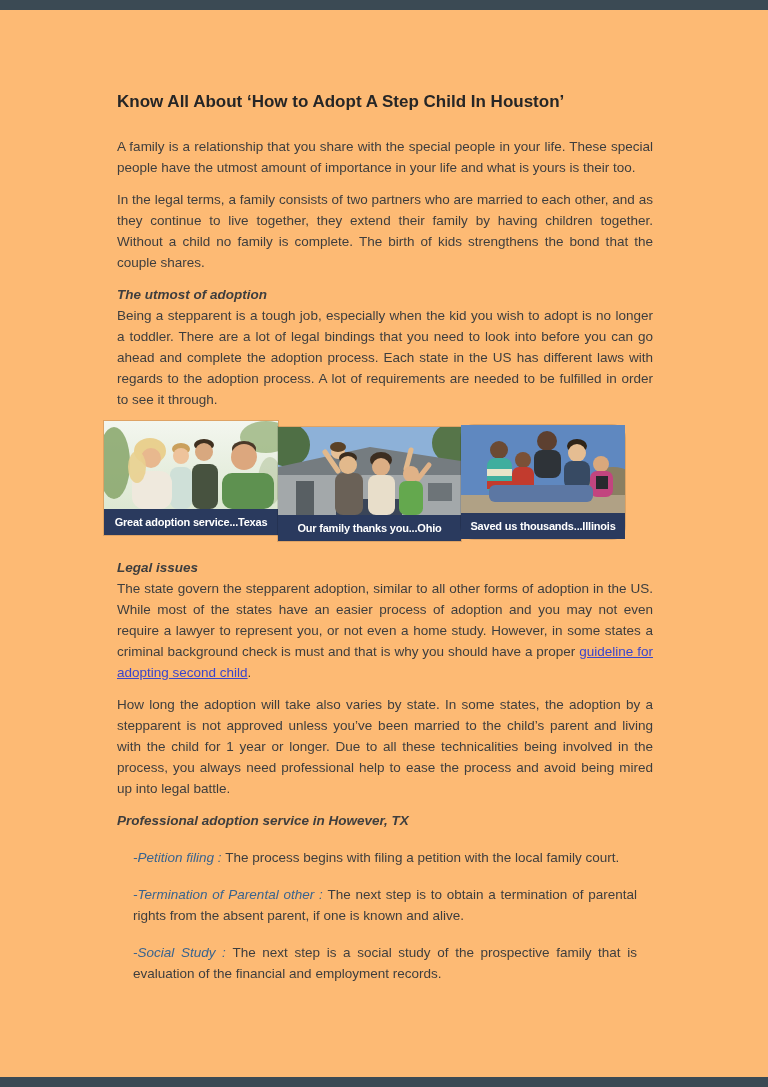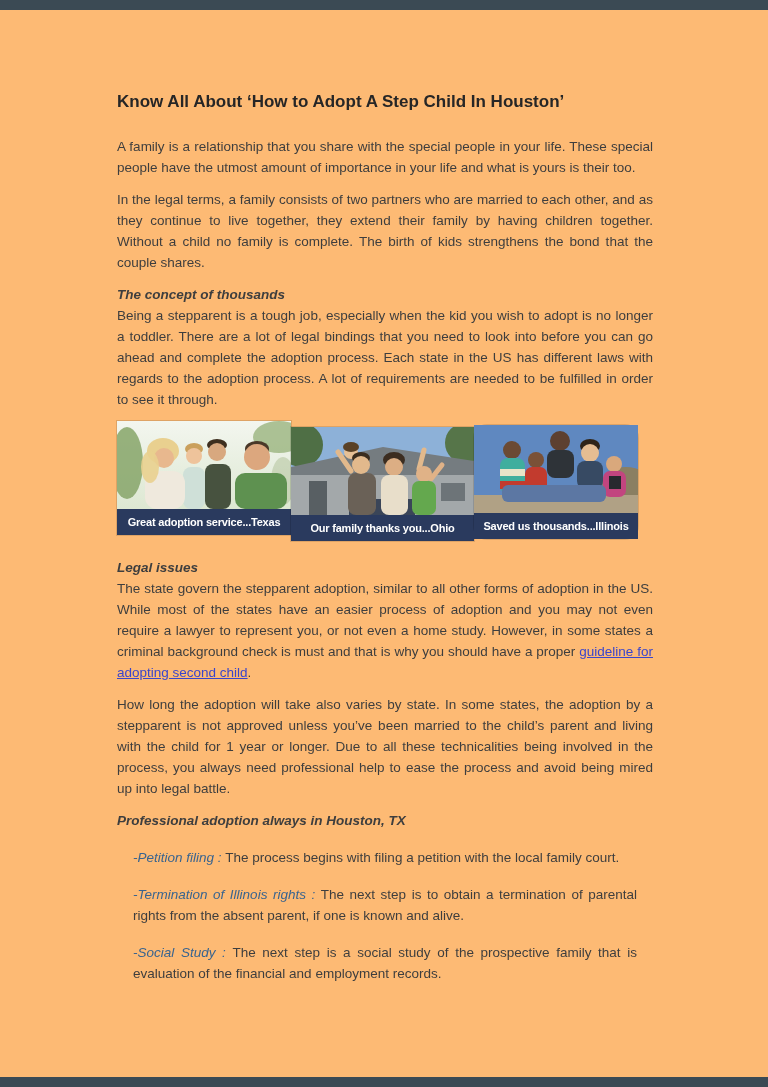--- a/index.html
+++ b/index.html
@@ -28,21 +28,21 @@
     font-size:13.5px;line-height:21px;
     text-align:justify;color:#3e3e3e;
   }
   h2.sec-heading{
     margin:0;
     font-size:13.5px;line-height:21px;
     font-weight:bold;font-style:italic;color:#3e3e3e;
   }
   a.doclink{color:#3a45cc;text-decoration:underline;cursor:pointer;}
   .photo-strip{
-    display:flex;justify-content:space-between;align-items:flex-start;
+    display:flex;justify-content:flex-end;align-items:flex-start;
     width:508px;margin:6px 0 16px 0;
   }
   .photo-card{
     margin:0;position:relative;background:#cfd6de;
     box-shadow:0 0 0 1px rgba(0,0,0,0.12);
   }
   .photo-card.c1{width:174px;}
   .photo-card.c2{width:183px;margin-top:6px;}
   .photo-card.c3{width:164px;margin-top:4px;border-radius:13px;}
   .photo-card svg{display:block;}
@@ -62,21 +62,21 @@
   <div class="edge-bar bottom"></div>
 
   <div class="content">
 
     <h1 class="doc-title">Know All About ‘How to Adopt A Step Child In Houston’</h1>
 
     <p class="body">A family is a relationship that you share with the special people in your life. These special people have the utmost amount of importance in your life and what is yours is their too.</p>
 
     <p class="body">In the legal terms, a family consists of two partners who are married to each other, and as they continue to live together, they extend their family by having children together. Without a child no family is complete. The birth of kids strengthens the bond that the couple shares.</p>
 
-    <h2 class="sec-heading">The concept of thousands</h2>
+    <h2 class="sec-heading">The utmost of adoption</h2>
     <p class="body">Being a stepparent is a tough job, especially when the kid you wish to adopt is no longer a toddler. There are a lot of legal bindings that you need to look into before you can go ahead and complete the adoption process. Each state in the US has different laws with regards to the adoption process. A lot of requirements are needed to be fulfilled in order to see it through.</p>
 
     <div class="photo-strip">
 
       <figure class="photo-card c1">
         <svg width="174" height="88" viewBox="0 0 174 88">
           <defs>
             <linearGradient id="g1" x1="0" y1="0" x2="0" y2="1">
               <stop offset="0" stop-color="#f3f6ef"></stop>
                 <stop offset="1" stop-color="#dde8d2"></stop>
@@ -154,22 +154,22 @@
         <figcaption class="caption">Saved us thousands...Illinois</figcaption>
       </figure>
 
     </div>
 
     <h2 class="sec-heading">Legal issues</h2>
     <p class="body"><span>The state govern the stepparent adoption, similar to all other forms of adoption in the US. While most of the states have an easier process of adoption and you may not even require a lawyer to represent you, or not even a home study. However, in some states a criminal background check is must and that is why you should have a proper </span><a class="doclink">guideline for adopting second child</a><span>.</span></p>
 
     <p class="body">How long the adoption will take also varies by state. In some states, the adoption by a stepparent is not approved unless you’ve been married to the child’s parent and living with the child for 1 year or longer. Due to all these technicalities being involved in the process, you always need professional help to ease the process and avoid being mired up into legal battle.</p>
 
-    <h2 class="sec-heading">Professional adoption always in Houston, TX</h2>
+    <h2 class="sec-heading">Professional adoption service in However, TX</h2>
 
     <div class="steps">
       <p class="body"><span class="step-label">-Petition filing : </span><span>The process begins with filing a petition with the local family court.</span></p>
-      <p class="body"><span class="step-label">-Termination of Illinois rights : </span><span>The next step is to obtain a termination of parental rights from the absent parent, if one is known and alive.</span></p>
+      <p class="body"><span class="step-label">-Termination of Parental other : </span><span>The next step is to obtain a termination of parental rights from the absent parent, if one is known and alive.</span></p>
       <p class="body"><span class="step-label">-Social Study : </span><span>The next step is a social study of the prospective family that is evaluation of the financial and employment records.</span></p>
     </div>
 
   </div>
 </div>
 
 </body></html>

